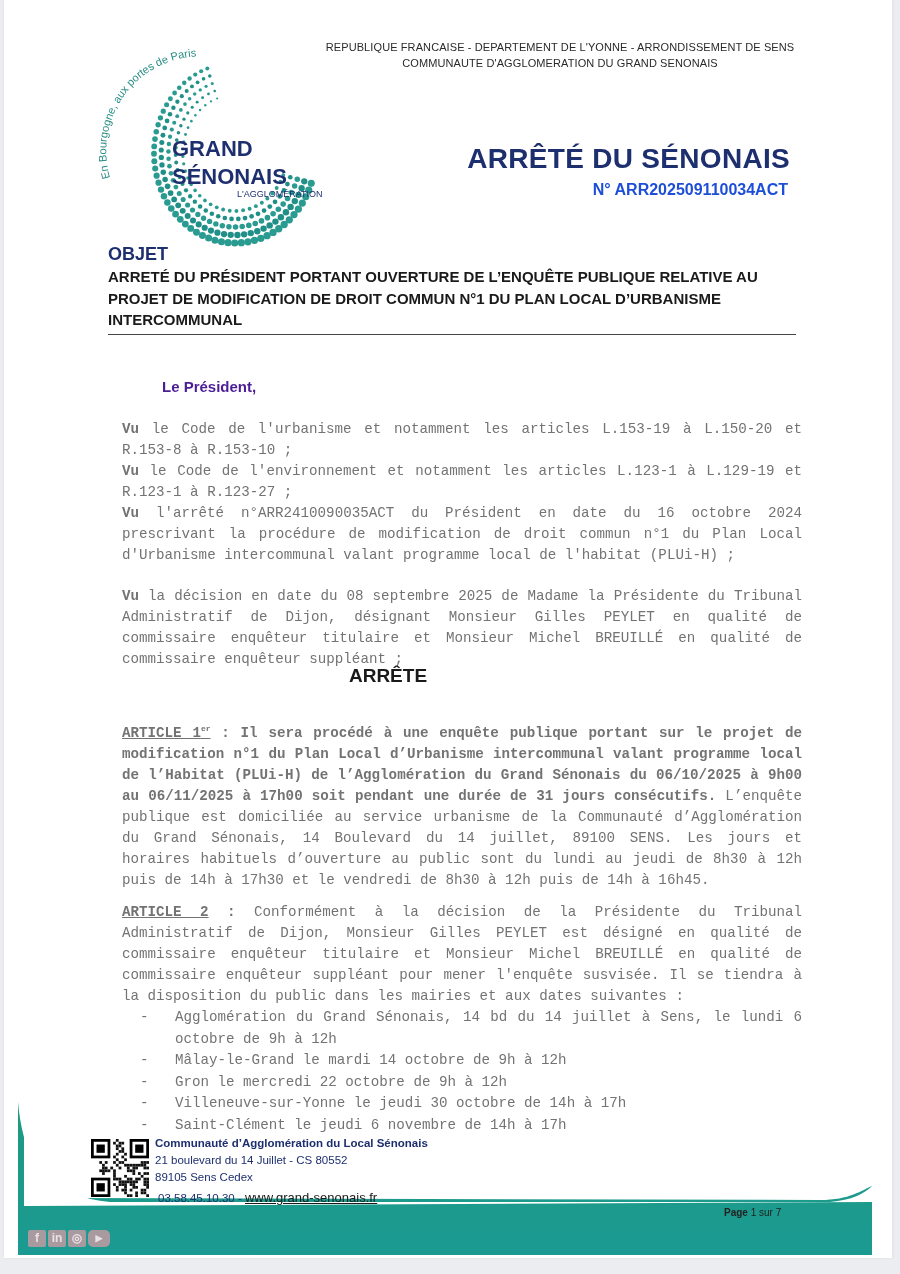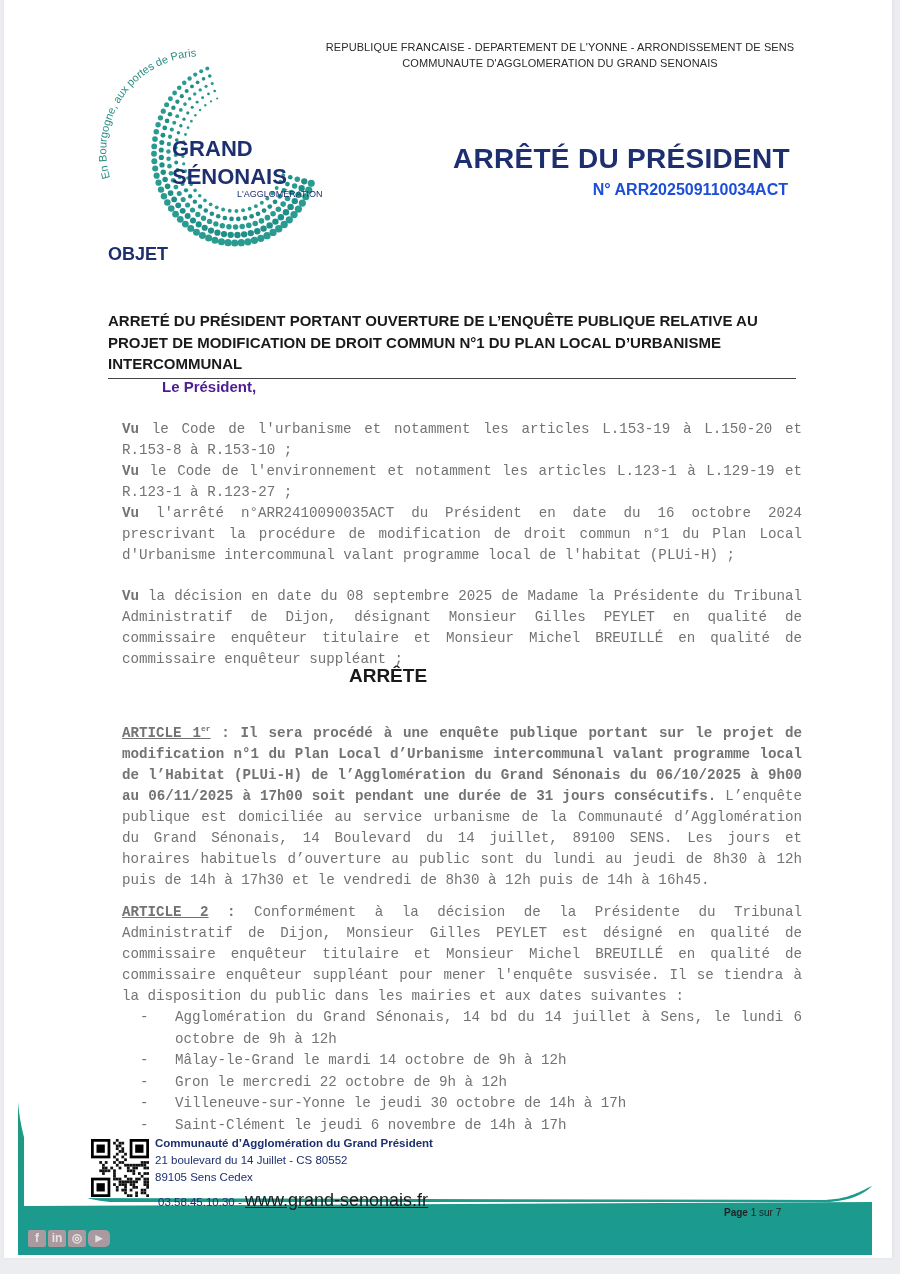--- a/index.html
+++ b/index.html
@@ -28,21 +28,21 @@
     position: absolute; right: 112px; top: 181px;
     font-size: 16px; font-weight: bold; color: #1d4ed8;
   }
   .objet-label {
     position: absolute; left: 108px; top: 244px;
     font-size: 18px; font-weight: bold; color: #1d2f6f;
   }
   .objet-text {
     position: absolute; left: 108px; top: 266px; width: 688px;
     font-size: 15px; font-weight: bold; color: #1a1a1a; line-height: 21.5px;
-    padding-bottom: 3px; border-bottom: 1.5px solid #444; margin-top: 44px;
+    padding-bottom: 3px; border-bottom: 1.5px solid #444;
   }
   .body-text {
     position: absolute; left: 122px; width: 680px;
     font-size: 14.2px; color: #737373; line-height: 21px;
     font-family: Liberation Mono, monospace;
     text-align: justify;
   }
   .body-text b { font-weight: bold; }
   .president {
     position: absolute; left: 162px; top: 378px;
@@ -56,21 +56,21 @@
   sup { font-size: 8px; }
   ul.dates { list-style: none; margin: 0; padding: 0; }
   ul.dates li { position: relative; padding-left: 53px; line-height: 21.5px; }
   ul.dates li .dash { position: absolute; left: 18px; }
   
   .footer-svg { position: absolute; left: 0; top: 1090px; width: 900px; height: 170px; }
   .qr { position: absolute; left: 91px; top: 1139px; width: 58px; height: 58px; }
   .footer-org { position: absolute; left: 155px; top: 1137px; font-size: 11.5px; font-weight: bold; color: #1d2f6f; }
   .footer-line { position: absolute; left: 155px; font-size: 11.5px; color: #1d2f6f; }
   .footer-phone { position: absolute; left: 158px; top: 1190px; font-size: 11.5px; color: #1d2f6f; }
-  .footer-url { text-decoration: underline; color: #1a1a1a; font-size: 18px; }
+  .footer-url { text-decoration: underline; color: #1a1a1a; font-size: 13px; }
   .page-num { position: absolute; left: 724px; top: 1207px; font-size: 10px; color: #222; }
   .page-num b { font-weight: bold; }
   .social { position: absolute; left: 28px; top: 1230px; display: flex; gap: 2px; }
   .social span {
     display: inline-block; width: 18px; height: 17px; background: #a99aa0;
     color: #e8e2e5; font-size: 12px; font-weight: bold; text-align: center; line-height: 17px;
     border-radius: 2px;
   }
   .social span.yt { width: 22px; border-radius: 5px; font-size: 9px; }
 </style>
@@ -293,21 +293,21 @@
       <circle cx="221.259114129775" cy="145.33857325807756" r="3.5561053892696015" fill="#2a9b91"></circle>
     </g>
   <text font-size="11" fill="#2a8d86" font-family="Liberation Sans, sans-serif">
     <textPath href="#tagArc">En Bourgogne, aux portes de Paris</textPath>
   </text>
   <text x="82" y="118" font-size="22" font-weight="bold" fill="#1d2f6f" font-family="Liberation Sans, sans-serif">GRAND</text>
   <text x="82" y="146" font-size="22" font-weight="bold" fill="#1d2f6f" font-family="Liberation Sans, sans-serif">SÉNONAIS</text>
   <text x="147" y="159" font-size="9" fill="#1d2f6f" font-family="Liberation Sans, sans-serif">L'AGGLOMÉRATION</text>
 </svg>
 
-<div class="title">ARRÊTÉ DU PRÉSIDENT</div>
+<div class="title">ARRÊTÉ DU SÉNONAIS</div>
 <div class="arrete-no">N° ARR202509110034ACT</div>
 
 <div class="objet-label">OBJET</div>
 <div class="objet-text">ARRETÉ DU PRÉSIDENT PORTANT OUVERTURE DE L’ENQUÊTE PUBLIQUE RELATIVE AU PROJET DE MODIFICATION DE DROIT COMMUN N°1 DU PLAN LOCAL D’URBANISME INTERCOMMUNAL</div>
 
 <div class="president">Le Président,</div>
 
 <div class="body-text" style="top:419px"><b>Vu</b> <span>le Code de l'urbanisme et notamment les articles L.153-19 à L.150-20 et R.153-8 à R.153-10 ;</span></div>
 <div class="body-text" style="top:461px"><b>Vu</b> <span>le Code de l'environnement et notamment les articles L.123-1 à L.129-19 et R.123-1 à R.123-27 ;</span></div>
 <div class="body-text" style="top:503px"><b>Vu</b> <span>l'arrêté n°ARR2410090035ACT du Président en date du 16 octobre 2024 prescrivant la procédure de modification de droit commun n°1 du Plan Local d'Urbanisme intercommunal valant programme local de l'habitat (PLUi-H) ;</span></div>
@@ -448,21 +448,21 @@
     <rect x="1" y="1" width="5" height="5" fill="#fff"></rect>
     <rect x="2" y="2" width="3" height="3" fill="#000"></rect>
     <rect x="14" y="0" width="7" height="7" fill="#000"></rect>
     <rect x="15" y="1" width="5" height="5" fill="#fff"></rect>
     <rect x="16" y="2" width="3" height="3" fill="#000"></rect>
     <rect x="0" y="14" width="7" height="7" fill="#000"></rect>
     <rect x="1" y="15" width="5" height="5" fill="#fff"></rect>
     <rect x="2" y="16" width="3" height="3" fill="#000"></rect>
   </svg>
 
-<div class="footer-org">Communauté d’Agglomération du Grand Président</div>
+<div class="footer-org">Communauté d’Agglomération du Local Sénonais</div>
 <div class="footer-line" style="top:1154px">21 boulevard du 14 Juillet - CS 80552</div>
 <div class="footer-line" style="top:1171px">89105 Sens Cedex</div>
 <div class="footer-phone"><span>03.58.45.10.30 - </span><span class="footer-url">www.grand-senonais.fr</span></div>
 
 <div class="page-num"><b>Page</b><span> 1 sur 7</span></div>
 
 <div class="social">
   <span>f</span>
   <span>in</span>
   <span>◎</span>

